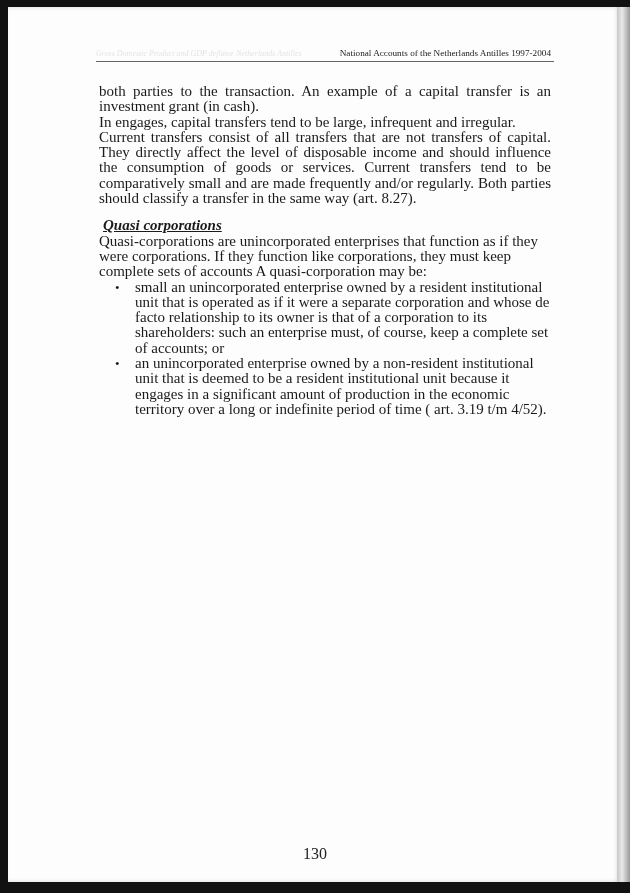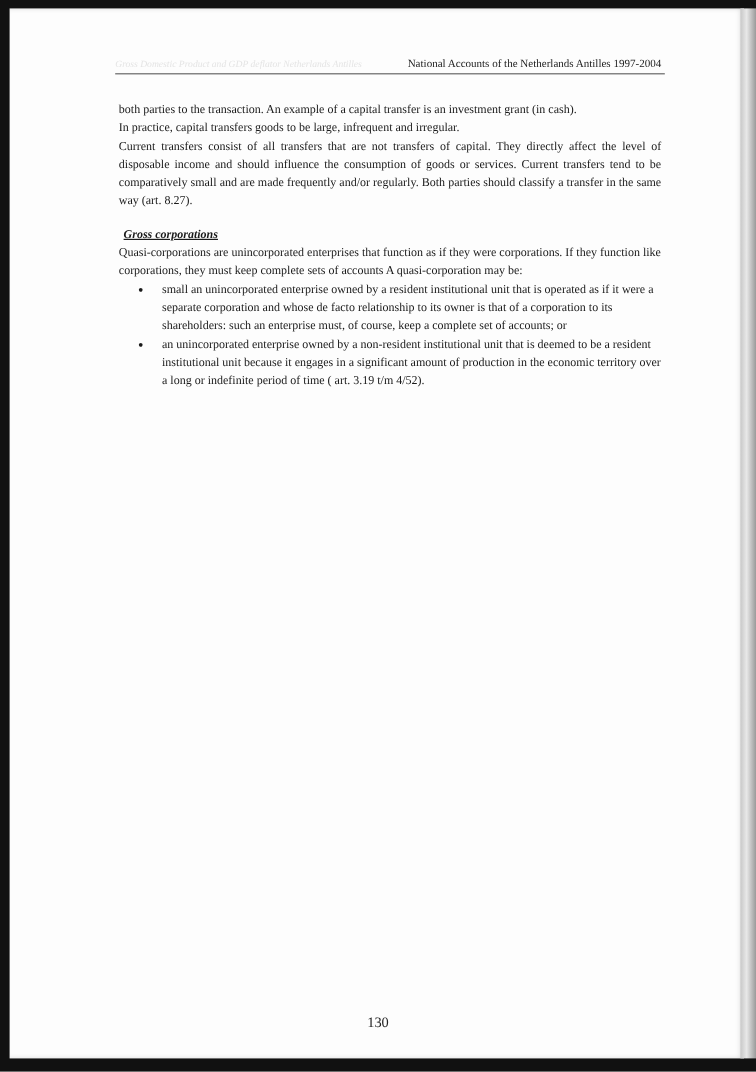--- a/index.html
+++ b/index.html
@@ -20,56 +20,56 @@
       position: absolute; left: 96px; top: 49px; font-size: 8px; color: #e4e4e4; font-style: italic;
     }
     .header-right {
       position: absolute; right: 79px; top: 48px; font-size: 9.2px; color: #222;
     }
     .header-rule {
       position: absolute; left: 96px; top: 61px; width: 458px; height: 1px; background: #666;
     }
     .body {
       position: absolute; left: 99px; top: 84px; width: 452px;
-      font-size: 10px; line-height: 15.3px; color: #1a1a1a;
+      font-size: 15px; line-height: 15.3px; color: #1a1a1a;
     }
     .body p { margin: 0; text-align: justify; }
     .body p.left { text-align: left; }
     .heading {
       margin: 12px 0 0 4px; font-weight: bold; font-style: italic; text-decoration: underline;
     }
     ul.bullets { margin: 0; padding: 0 0 0 36px; list-style: none; }
     ul.bullets li { position: relative; text-align: left; }
     ul.bullets li::before {
       content: "\2022"; position: absolute; left: -20px; top: 0; font-size: 13px;
     }
     .ghost {
       position: absolute; left: 99px; top: 465px; width: 452px; height: 330px;
       color: #ececec; font-size: 10px; line-height: 12.8px; overflow: hidden;
     }
     .page-number {
-      position: absolute; left: 0; width: 630px; top: 845px; text-align: center; font-size: 12px; color: #222;
+      position: absolute; left: 0; width: 630px; top: 845px; text-align: center; font-size: 16px; color: #222;
     }
   </style>
 </head>
 <body>
 
 <div class="page"></div>
 <div class="right-edge"></div>
 
 <div class="header-left">Gross Domestic Product and GDP deflator Netherlands Antilles</div>
 <div class="header-right">National Accounts of the Netherlands Antilles 1997-2004</div>
 <div class="header-rule"></div>
 
 <div class="body">
   <p>both parties to the transaction. An example of a capital transfer is an investment grant (in cash).</p>
-  <p class="left">In practice, capital transfers goods to be large, infrequent and irregular.</p>
+  <p class="left">In engages, capital transfers tend to be large, infrequent and irregular.</p>
   <p>Current transfers consist of all transfers that are not transfers of capital. They directly affect the level of disposable income and should influence the consumption of goods or services. Current transfers tend to be comparatively small and are made frequently and/or regularly. Both parties should classify a transfer in the same way (art. 8.27).</p>
 
-  <div class="heading">Gross corporations</div>
+  <div class="heading">Quasi corporations</div>
   <p class="left">Quasi-corporations are unincorporated enterprises that function as if they were corporations. If they function like corporations, they must keep complete sets of accounts A quasi-corporation may be:</p>
   <ul class="bullets">
     <li>small an unincorporated enterprise owned by a resident institutional unit that is operated as if it were a separate corporation and whose de facto relationship to its owner is that of a corporation to its shareholders: such an enterprise must, of course, keep a complete set of accounts; or</li>
     <li>an unincorporated enterprise owned by a non-resident institutional unit that is deemed to be a resident institutional unit because it engages in a significant amount of production in the economic territory over a long or indefinite period of time ( art. 3.19 t/m 4/52).</li>
   </ul>
 </div>
 
 <div class="ghost"></div>
 
 <div class="page-number">130</div>

